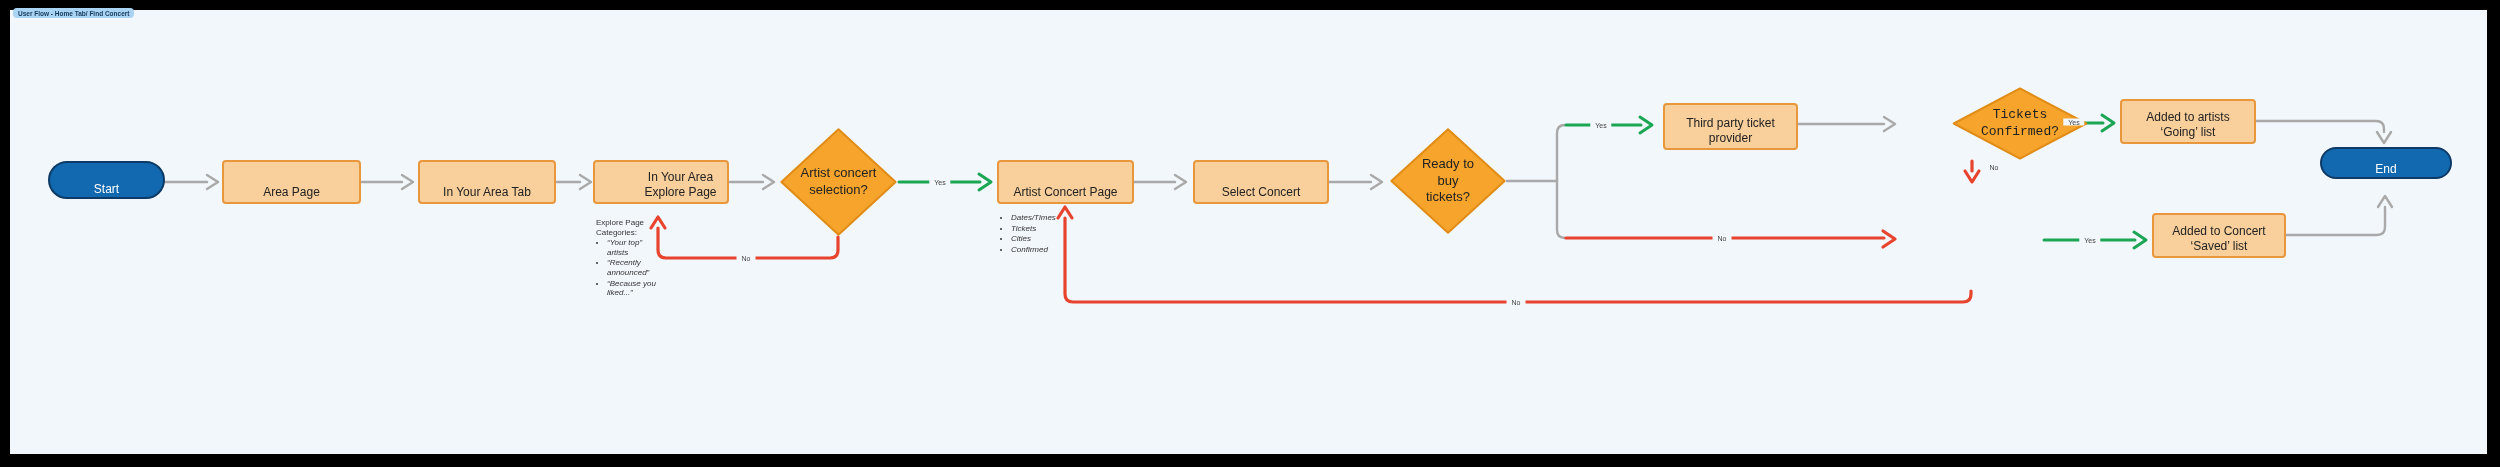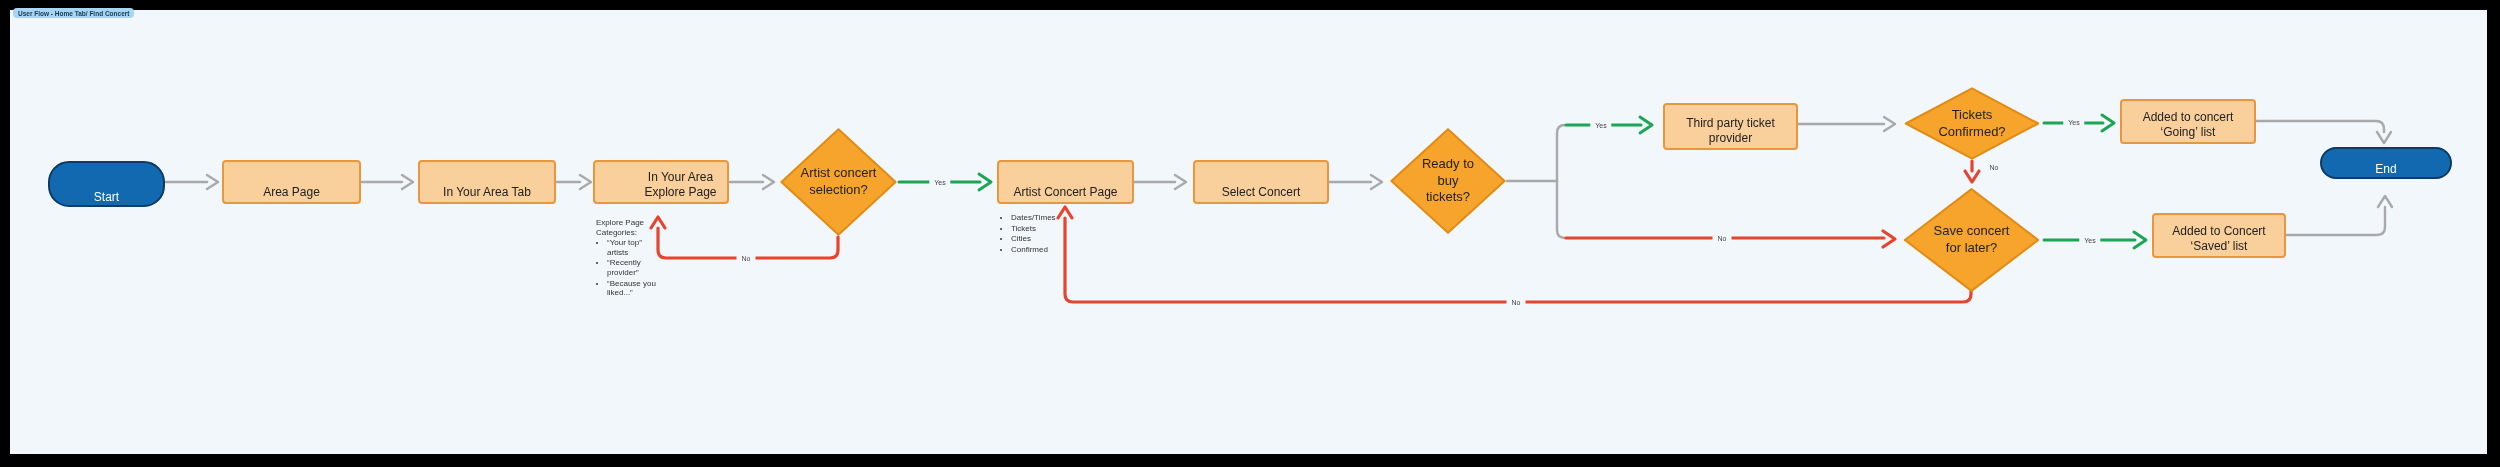--- a/index.html
+++ b/index.html
@@ -17,21 +17,21 @@
   .diamond{position:absolute;}
   .diamond svg{position:absolute;left:0;top:0;width:100%;height:100%;}
   .diamond polygon{fill:var(--decision-fill,#f6a42c);stroke:var(--decision-border,#e08c15);stroke-width:2;stroke-linejoin:round;vector-effect:non-scaling-stroke;}
   .diamond .dtext{position:absolute;left:0;top:0;width:100%;height:100%;display:flex;align-items:center;justify-content:center;text-align:center;font-size:13px;line-height:1.3;color:#222;}
   .dtext span{display:inline-block;}
   .edge-label{position:absolute;transform:translate(-50%,-50%);background:var(--canvas,#f2f7fc);color:#444;font-size:7px;padding:0 5px;white-space:nowrap;}
   .title-pill{position:absolute;left:13px;top:8px;background:var(--title-bg,#a9d4f4);color:#14365a;font-size:6.5px;font-weight:600;padding:1.5px 5px;border-radius:4px;white-space:nowrap;}
   .note{position:absolute;font-size:8px;line-height:1.2;color:#333;}
   .note .note-title{margin:0 0 1px 0;}
   .note ul{margin:1px 0 0 0;padding-left:11px;}
-  .note li{margin:0 0 1px 0;}
+  .note li{margin:0 0 1px 0;font-style:italic;}
 </style>
 </head>
 <body>
 
 <div class="stage">
   <div class="canvas"></div>
 
   <svg class="edges" viewBox="0 0 2500 467">
     <g>
       <path class="e-gray" d="M165 182 H207"></path>
@@ -102,21 +102,21 @@
       <path class="e-gray" d="M2378 207 L2385 196 L2392 207"></path>
     </g>
     <g>
       <path class="e-red" d="M1971 291 V294 Q1971 302 1963 302 H1073 Q1065 302 1065 294 V218"></path>
       <path class="e-red" d="M1058 218 L1065 207 L1072 218"></path>
     </g>
   </svg>
 
   <div class="title-pill">User Flow - Home Tab/ Find Concert</div>
 
-  <div class="node terminal" style="left:48px;top:161px;width:117px;height:46px;border-radius:21px;">
+  <div class="node terminal" style="left:48px;top:161px;width:117px;height:38px;border-radius:21px;">
     <span>Start</span>
   </div>
 
   <div class="node process" style="left:222px;top:160px;width:139px;height:44px;">
     <span>Area Page</span>
   </div>
 
   <div class="node process" style="left:418px;top:160px;width:138px;height:44px;">
     <span>In Your Area Tab</span>
   </div>
@@ -148,41 +148,33 @@
       </svg>
     <div class="dtext">
         <span style="max-width:62px;">Ready to buy tickets?</span>
       </div>
   </div>
 
   <div class="node process" style="left:1663px;top:103px;width:135px;height:47px;">
     <span>Third party ticket provider</span>
   </div>
 
-  <div class="diamond" style="left:1903px;top:87px;width:138px;height:73px;">
+  <div class="diamond" style="left:1951px;top:87px;width:138px;height:73px;font-family:Liberation Mono, monospace;">
     <svg viewBox="0 0 100 100" preserveAspectRatio="none">
         <polygon points="50,2 98,50 50,98 2,50"></polygon>
       </svg>
     <div class="dtext">
         <span style="max-width:92px;">Tickets Confirmed?</span>
       </div>
   </div>
 
   <div class="node process" style="left:2120px;top:99px;width:136px;height:45px;">
-    <span>Added to concert ‘Going’ list</span>
-  </div>
-
-  <div class="diamond" style="left:1902px;top:187px;width:139px;height:106px;">
-    <svg viewBox="0 0 100 100" preserveAspectRatio="none">
-        <polygon points="50,2 98,50 50,98 2,50"></polygon>
-      </svg>
-    <div class="dtext">
-        <span style="max-width:80px;">Save concert for later?</span>
-      </div>
-  </div>
+    <span>Added to artists ‘Going’ list</span>
+  </div>
+
 
   <div class="node process" style="left:2152px;top:213px;width:134px;height:45px;">
     <span>Added to Concert ‘Saved’ list</span>
   </div>
 
   <div class="node terminal" style="left:2320px;top:147px;width:132px;height:32px;">
     <span>End</span>
   </div>
 
   <span class="edge-label" style="left:940px;top:182px;">Yes</span>
@@ -191,21 +183,21 @@
   <span class="edge-label" style="left:1722px;top:238px;">No</span>
   <span class="edge-label" style="left:2074px;top:122px;">Yes</span>
   <span class="edge-label" style="left:1994px;top:167px;">No</span>
   <span class="edge-label" style="left:2090px;top:240px;">Yes</span>
   <span class="edge-label" style="left:1516px;top:302px;">No</span>
 
   <div class="note" style="left:596px;top:218px;width:66px;">
     <p class="note-title">Explore Page Categories:</p>
     <ul>
       <li>“Your top” artists</li>
-      <li>“Recently provider”</li>
+      <li>“Recently announced”</li>
       <li>“Because you liked...”</li>
     </ul>
   </div>
 
   <div class="note" style="left:1000px;top:212px;width:90px;">
     <ul>
       <li>Dates/Times</li>
       <li>Tickets</li>
       <li>Cities</li>
       <li>Confirmed</li>

